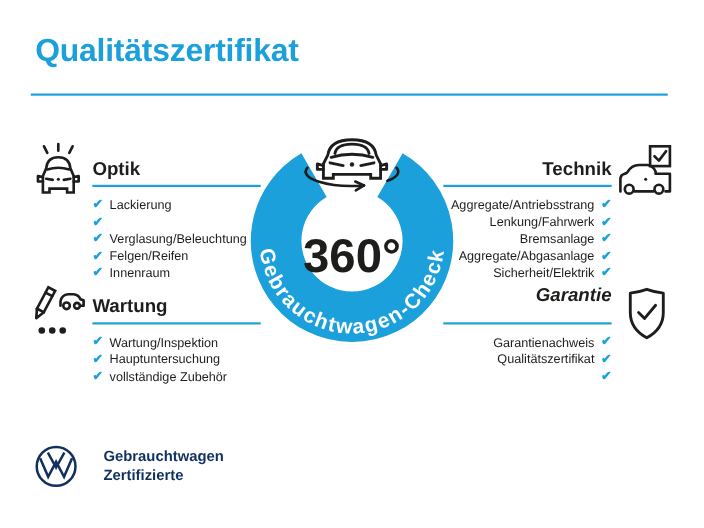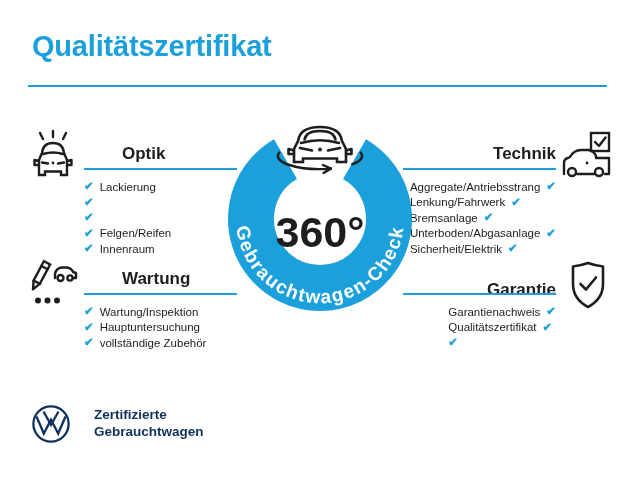--- a/index.html
+++ b/index.html
@@ -2,27 +2,27 @@
 <html><head>
 <meta charset="utf-8">
 <style>
   html,body{margin:0;padding:0;background:#fff;}
   .stage{position:relative;width:640px;height:480px;background:#ffffff;
          font-family:"Liberation Sans",sans-serif;overflow:hidden;}
   .page-title{position:absolute;left:32px;top:30px;font-size:29px;font-weight:bold;
               color:#1ca0dc;letter-spacing:-0.2px;}
   .title-rule{position:absolute;left:28px;top:85px;width:579px;height:2px;background:#1ca0dc;}
 
-  .sec-title{position:absolute;font-size:17px;font-weight:bold;color:#1d1d1b;margin-left:38px;}
+  .sec-title{position:absolute;font-size:17px;font-weight:bold;color:#1d1d1b;}
   .sec-title.right{text-align:right;}
   .sec-rule{position:absolute;width:153px;height:2px;background:#1ca0dc;}
 
   .list{position:absolute;font-size:11.5px;color:#1d1d1b;}
   .row{display:flex;align-items:center;gap:6px;height:15.5px;}
-  .list.right .row{justify-content:flex-start;}
+  .list.right .row{justify-content:flex-end;}
   .check{color:#1ca0dc;font-size:11.5px;font-weight:bold;line-height:1;}
 
   .icon-box{position:absolute;}
   svg{display:block;}
 
   .footer-text{position:absolute;left:94px;top:406px;font-size:13.5px;font-weight:bold;
                color:#10305f;line-height:1.28;}
 
   .ring-degree{font-family:"Liberation Sans",sans-serif;font-weight:bold;}
   .ring-text{font-family:"Liberation Sans",sans-serif;font-weight:bold;letter-spacing:1.5px;}
@@ -55,20 +55,21 @@
   <div class="list" style="left:84px;top:179px;">
     <div class="row">
         <span class="check">✔</span>
         <span>Lackierung</span>
       </div>
     <div class="row">
         <span class="check">✔</span>
       </div>
     <div class="row">
         <span class="check">✔</span>
+        <span>Verglasung/Beleuchtung</span>
       </div>
     <div class="row">
         <span class="check">✔</span>
         <span>Felgen/Reifen</span>
       </div>
     <div class="row">
         <span class="check">✔</span>
         <span>Innenraum</span>
       </div>
   </div>
@@ -94,21 +95,21 @@
       </div>
     <div class="row">
         <span>Lenkung/Fahrwerk</span>
         <span class="check">✔</span>
       </div>
     <div class="row">
         <span>Bremsanlage</span>
         <span class="check">✔</span>
       </div>
     <div class="row">
-        <span>Unterboden/Abgasanlage</span>
+        <span>Aggregate/Abgasanlage</span>
         <span class="check">✔</span>
       </div>
     <div class="row">
         <span>Sicherheit/Elektrik</span>
         <span class="check">✔</span>
       </div>
   </div>
 
   <div class="icon-box" style="left:27px;top:258px;">
     <svg width="52" height="52" viewBox="0 0 52 52" fill="none" stroke="#1d1d1b" stroke-width="2.4" stroke-linecap="round" stroke-linejoin="round">
@@ -143,21 +144,21 @@
       </div>
   </div>
 
   <div class="icon-box" style="left:566px;top:260px;">
     <svg width="44" height="50" viewBox="0 0 44 50" fill="none" stroke="#1d1d1b" stroke-width="2.6" stroke-linecap="round" stroke-linejoin="round">
       <path d="M 22,3 Q 29,5.5 37,6.5 L 37,24 Q 37,39 22,47 Q 7,39 7,24 L 7,6.5 Q 15,5.5 22,3 Z"></path>
       <path d="M 14.5,24 L 20,29.5 L 30,17.5"></path>
     </svg>
   </div>
 
-  <div class="sec-title right" style="right:84px;top:280px;">Garantie</div>
+  <div class="sec-title right" style="right:84px;top:259px;font-style:italic;">Garantie</div>
   <div class="sec-rule" style="left:403px;top:293px;"></div>
   <div class="list right" style="right:84px;top:304px;margin-left:24px;">
     <div class="row">
         <span>Garantienachweis</span>
         <span class="check">✔</span>
       </div>
     <div class="row">
         <span>Qualitätszertifikat</span>
         <span class="check">✔</span>
       </div>
@@ -198,17 +199,17 @@
   </div>
 
   <div class="icon-box" style="left:31px;top:404px;">
     <svg width="40" height="40" viewBox="0 0 40 40" fill="none" stroke="#10305f" stroke-width="2.3" stroke-linecap="butt" stroke-linejoin="miter">
       <circle cx="20" cy="20" r="17.6"></circle>
       <path d="M 12.5,7.5 L 20,21 L 27.5,7.5"></path>
       <path d="M 5.5,12.5 L 12.8,29.5 L 20,15.8 L 27.2,29.5 L 34.5,12.5"></path>
     </svg>
   </div>
   <div class="footer-text">
+    <div>Gebrauchtwagen</div>
     <div>Zertifizierte</div>
-    <div>Gebrauchtwagen</div>
   </div>
 
 </div>
 
 </body></html>

